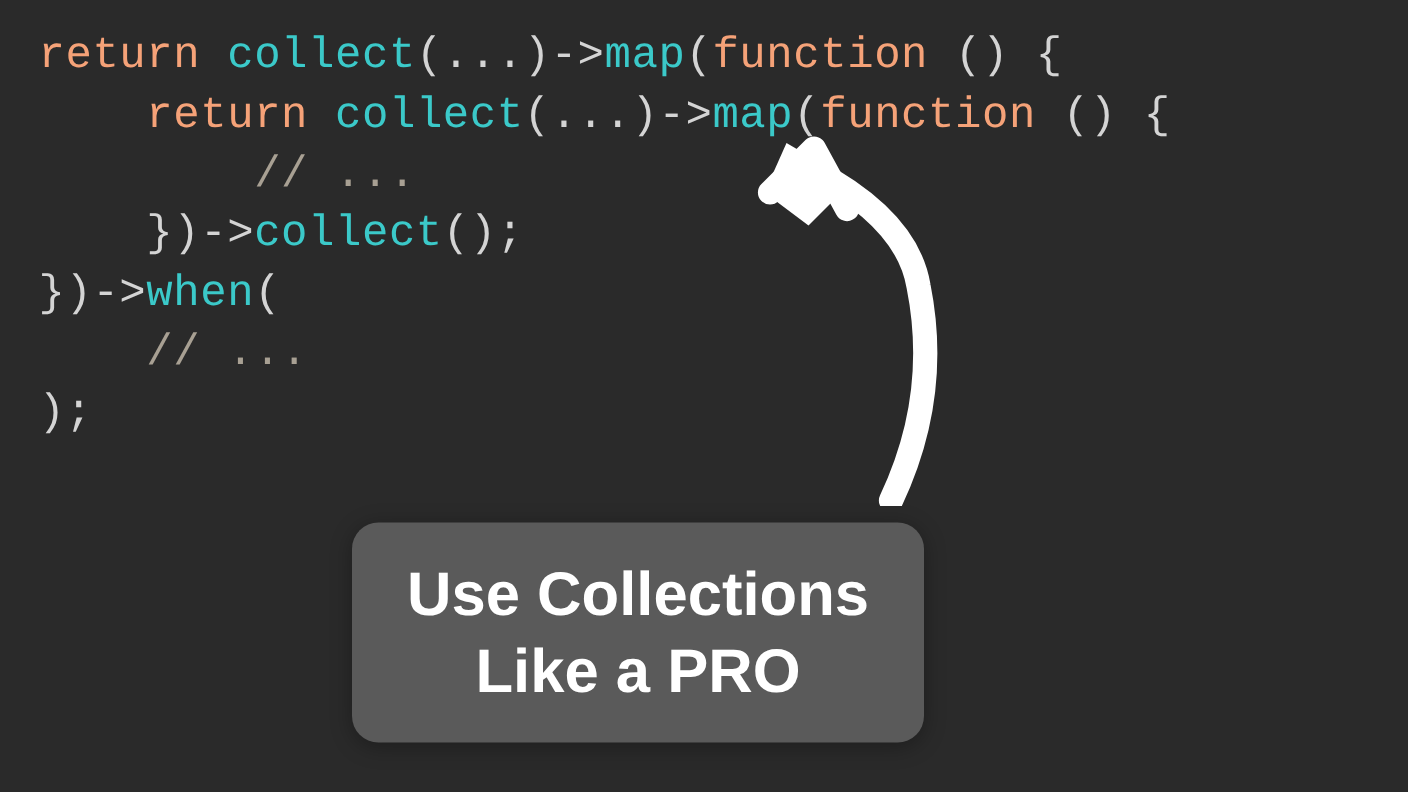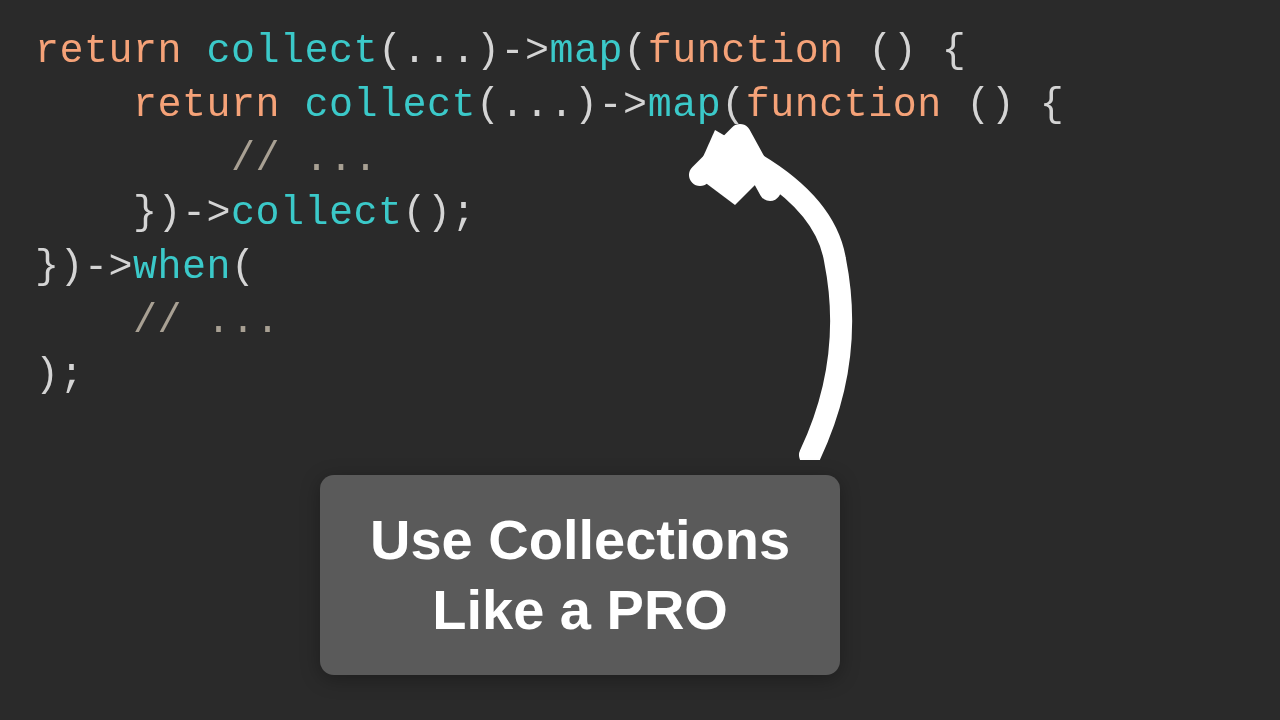--- a/index.html
+++ b/index.html
@@ -44,21 +44,21 @@
     .tk-punct {
       color: #d4d4d4;
     }
 
     .callout-box {
       position: absolute;
       bottom: 45px;
       left: 320px;
       background: #5a5a5a;
       padding: 30px 50px;
-      border-radius: 14px;
+      border-radius: 24px;
       box-shadow: 0 4px 20px rgba(0,0,0,0.3);
     }
 
     .callout-text {
       color: #ffffff;
       font-family: 'Arial', 'Helvetica', sans-serif;
       font-weight: 700;
       font-size: 56px;
       line-height: 1.25;
       text-align: center;

